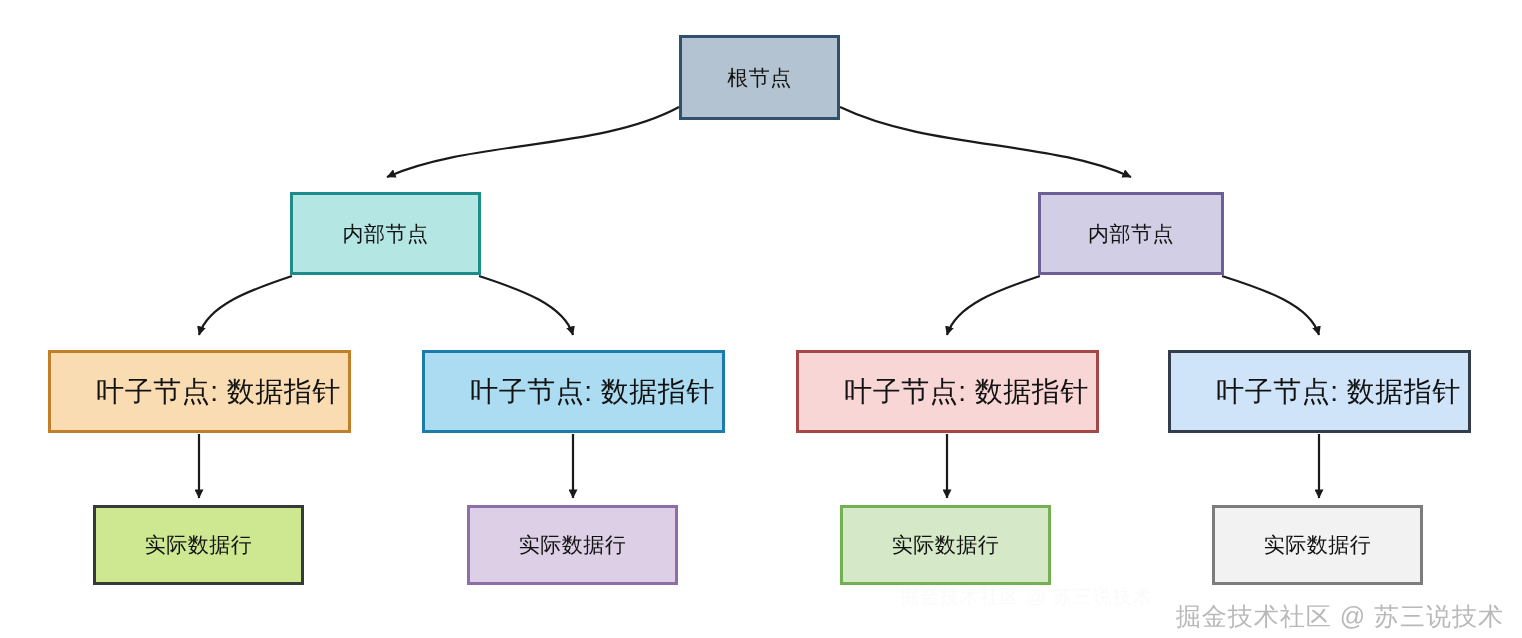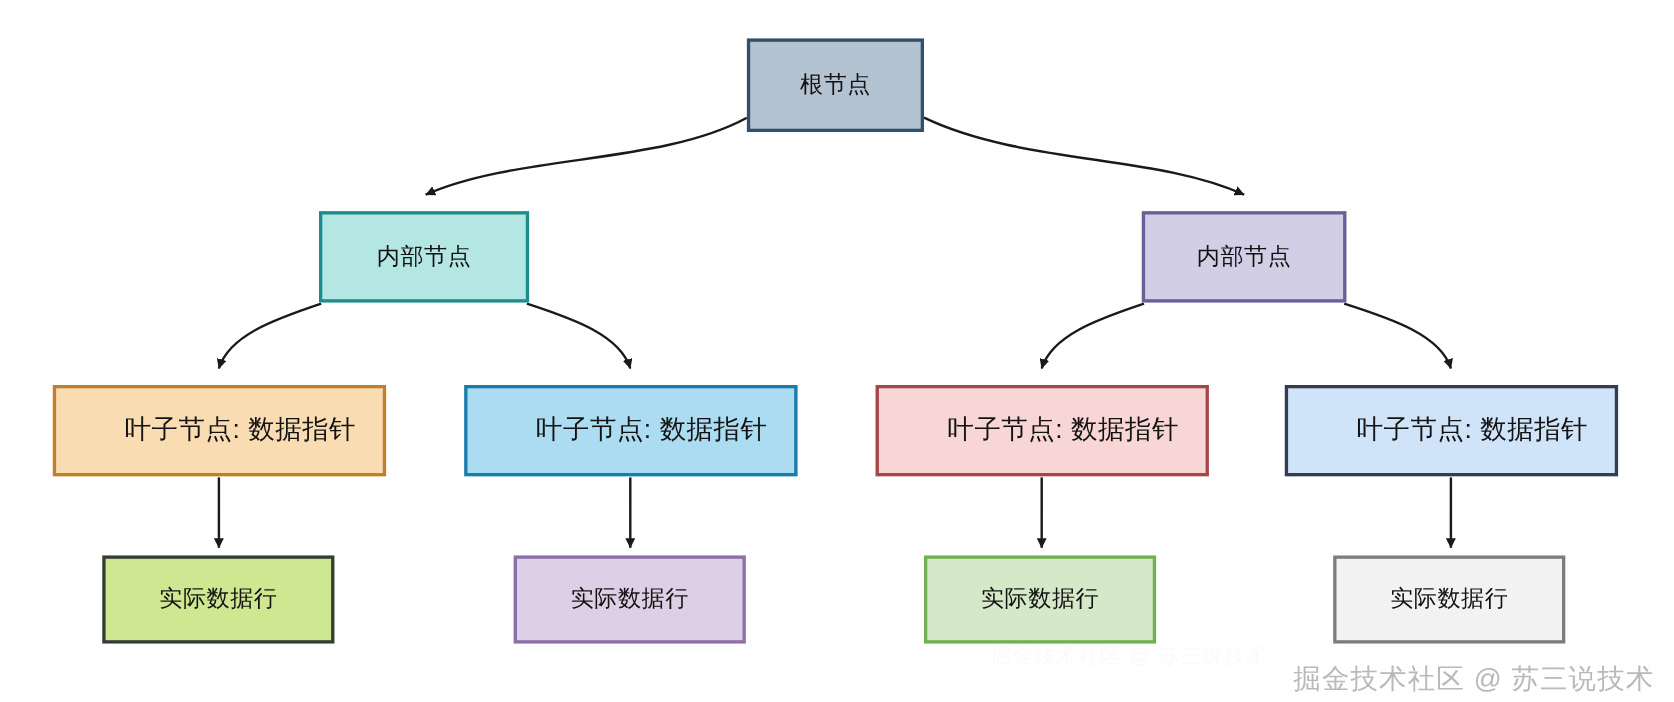--- a/index.html
+++ b/index.html
@@ -58,21 +58,21 @@
   }
   .n-internal-right {
     left: 1038px; top: 192px; width: 186px; height: 83px;
     background: #d2cee6;
     border: 3px solid #6d5f95;
     font-size: 21px;
   }
   
   .n-leaf {
     top: 350px; height: 83px;
-    font-size: 24px;
+    font-size: 28px;
     padding-left: 38px;
   }
   .n-leaf-1 {
     left: 48px; width: 303px;
     background: #fadcb3;
     border: 3px solid #c07f28;
   }
   .n-leaf-2 {
     left: 422px; width: 303px;
     background: #abdcf1;

